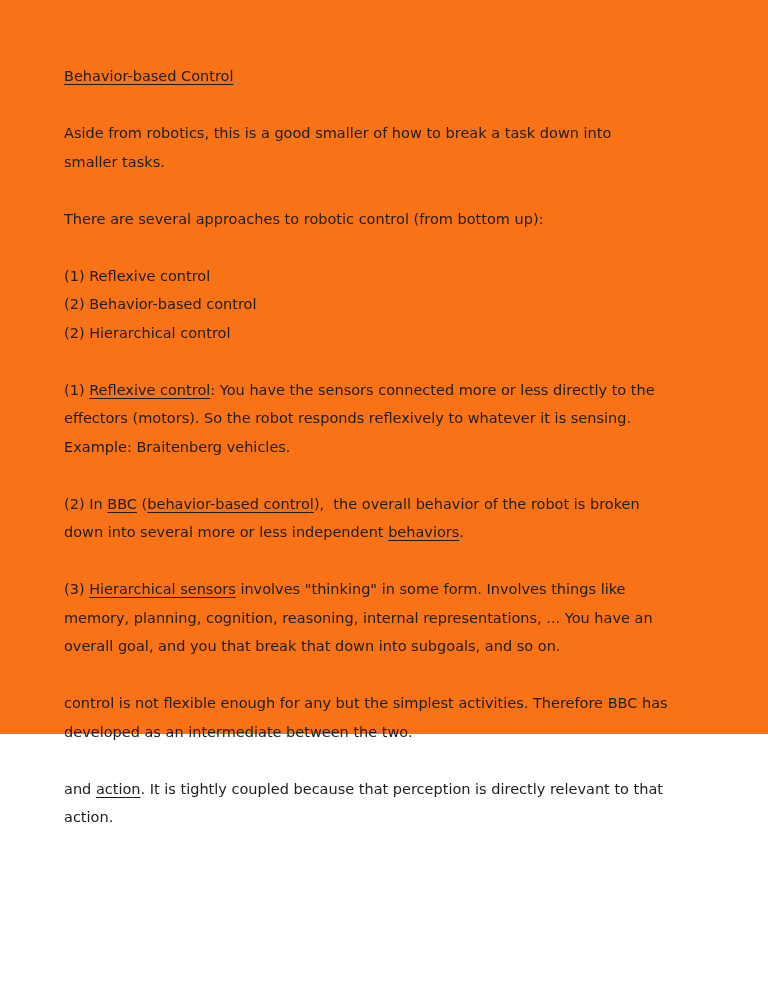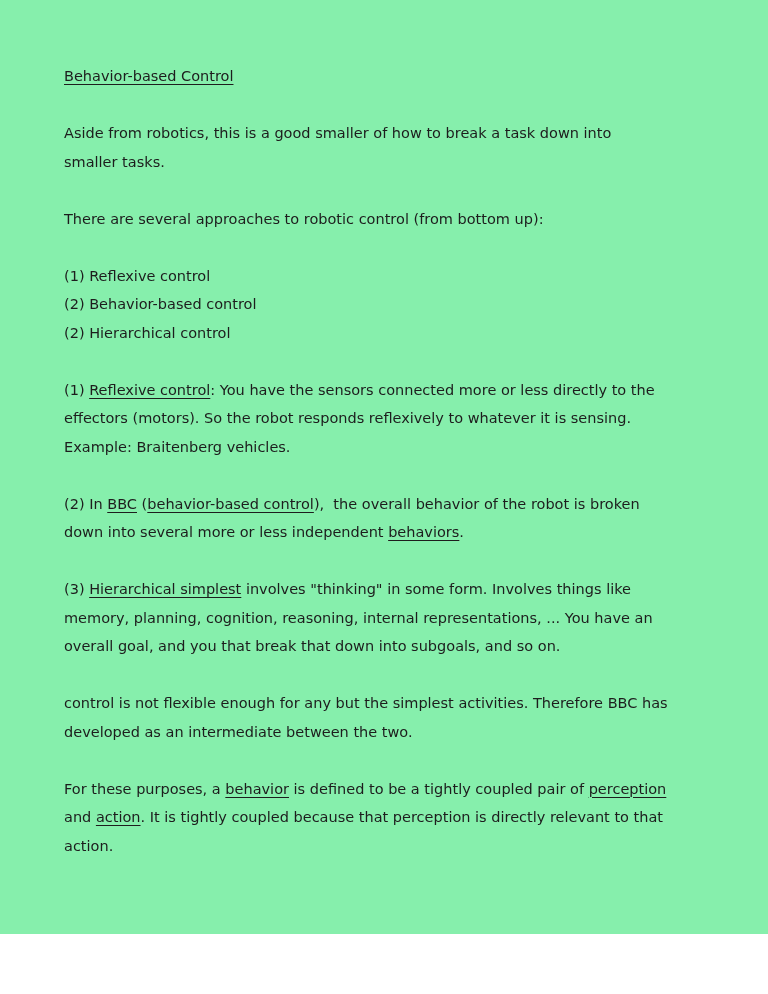--- a/index.html
+++ b/index.html
@@ -9,23 +9,23 @@
   }
   body {
     width: 768px;
     height: 994px;
     overflow: hidden;
     font-family: "DejaVu Sans", "Liberation Sans", sans-serif;
   }
   .page {
     box-sizing: border-box;
     width: 768px;
-    height: 934px;
+    height: 734px;
     padding: 62px 12px 0 64px;
-    background: #86efac;
+    background: #f97316;
     color: #1d1d1d;
     font-size: 14.5px;
     line-height: 28.5px;
   }
   .para {
     margin: 0 0 28.5px 0;
   }
   .para.tight {
     margin-bottom: 0;
   }
@@ -65,26 +65,25 @@
     <div class="para">
       <div class="line"><span>(1) </span><span class="u">Reflexive control</span><span>: You have the sensors connected more or less directly to the</span></div>
       <div class="line"><span>effectors (motors). So the robot responds reflexively to whatever it is sensing.</span></div>
       <div class="line"><span>Example: Braitenberg vehicles.</span></div>
     </div>
     <div class="para">
       <div class="line"><span>(2) In </span><span class="u">BBC</span><span> (</span><span class="u">behavior-based control</span><span>),  the overall behavior of the robot is broken</span></div>
       <div class="line"><span>down into several more or less independent </span><span class="u">behaviors</span><span>.</span></div>
     </div>
     <div class="para">
-      <div class="line"><span>(3) </span><span class="u">Hierarchical simplest</span><span> involves "thinking" in some form. Involves things like</span></div>
+      <div class="line"><span>(3) </span><span class="u">Hierarchical sensors</span><span> involves "thinking" in some form. Involves things like</span></div>
       <div class="line"><span>memory, planning, cognition, reasoning, internal representations, ... You have an</span></div>
       <div class="line"><span>overall goal, and you that break that down into subgoals, and so on.</span></div>
     </div>
     <div class="para">
       <div class="line"><span>control is not flexible enough for any but the simplest activities. Therefore BBC has</span></div>
       <div class="line"><span>developed as an intermediate between the two.</span></div>
     </div>
     <div class="para">
-      <div class="line"><span>For these purposes, a </span><span class="u">behavior</span><span> is defined to be a tightly coupled pair of </span><span class="u">perception</span></div>
       <div class="line"><span>and </span><span class="u">action</span><span>. It is tightly coupled because that perception is directly relevant to that</span></div>
       <div class="line"><span>action.</span></div>
     </div>
   </div>
 
 </body></html>

